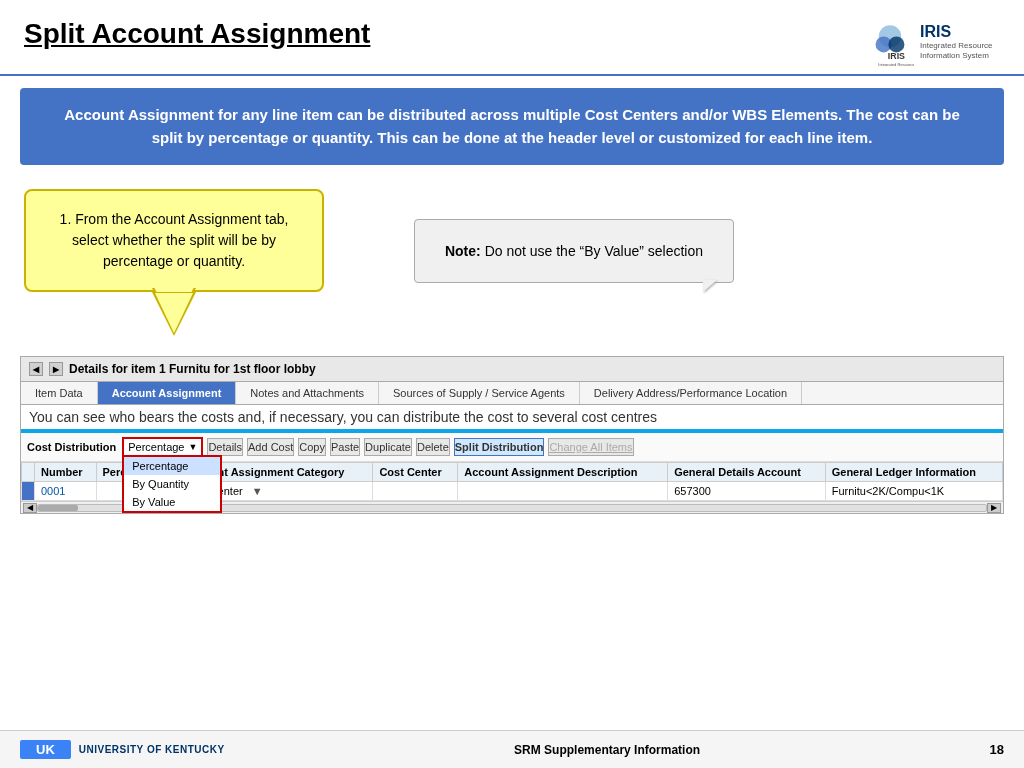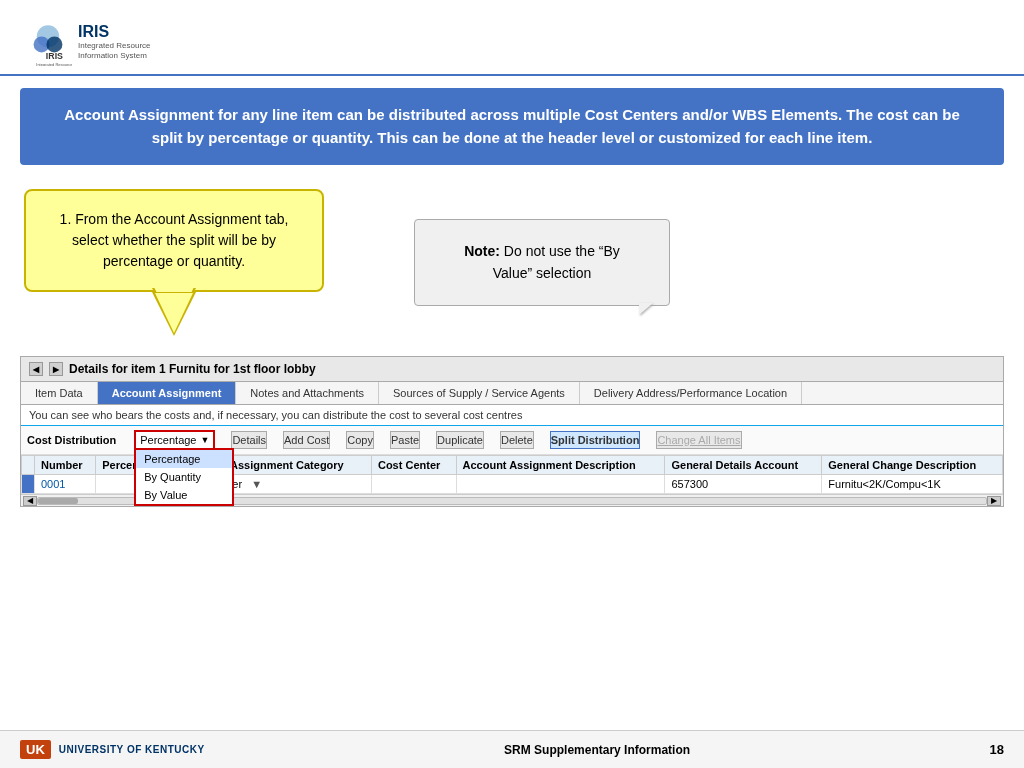--- a/index.html
+++ b/index.html
@@ -95,21 +95,21 @@
       border-top: 40px solid #ffff99;
       z-index: 1;
     }
 
     
     .note-box {
       background: #f0f0f0;
       border: 1px solid #aaa;
       border-radius: 4px;
       padding: 20px 28px;
-      width: 256px;
+      width: 320px;
       text-align: center;
       font-size: 14px;
       color: #000;
       line-height: 1.6;
       margin-top: 20px;
       position: relative;
     }
     .note-box::after {
       content: '';
       position: absolute;
@@ -162,28 +162,28 @@
       cursor: pointer;
       color: #333;
     }
     .sap-tab.active {
       background: #4472c4;
       color: #fff;
       font-weight: bold;
     }
     .sap-info-bar {
       padding: 4px 8px;
-      font-size: 11px;
+      font-size: 14px;
       color: #333;
-      border-bottom: 1px solid #0ea5e9;
+      border-bottom: 4px solid #0ea5e9;
     }
     .sap-toolbar {
       display: flex;
       align-items: center;
-      gap: 16px;
+      gap: 4px;
       padding: 4px 6px;
       border-bottom: 1px solid #ddd;
       background: #fafafa;
     }
     .sap-label {
       font-size: 11px;
       font-weight: bold;
       margin-right: 2px;
     }
     .sap-dropdown {
@@ -300,25 +300,25 @@
       align-items: center;
       justify-content: space-between;
       padding: 0 20px;
     }
     .footer-left {
       display: flex;
       align-items: center;
       gap: 8px;
     }
     .uk-logo {
-      background: #c2410c;
+      background: #3b82f6;
       color: #fff;
       font-weight: bold;
       font-size: 13px;
-      padding: 2px 6px;
+      padding: 2px 16px;
       border-radius: 2px;
     }
     .uk-text {
       font-size: 10px;
       font-weight: bold;
       color: #003366;
       text-transform: uppercase;
       letter-spacing: 0.5px;
     }
     .footer-center {
@@ -329,20 +329,21 @@
     .footer-page {
       font-size: 13px;
       font-weight: bold;
       color: #000;
     }
   </style>
 </head>
 <body>
 
 <div class="header">
+  <h1 class="page-title">Split Account Assignment</h1>
   <div class="logo-area">
     <svg class="logo-icon" viewBox="0 0 60 50" xmlns="http://www.w3.org/2000/svg">
       <circle cx="30" cy="18" r="14" fill="#7ab0d8" opacity="0.7"></circle>
       <circle cx="22" cy="28" r="10" fill="#4472c4" opacity="0.8"></circle>
       <circle cx="38" cy="28" r="10" fill="#003366" opacity="0.8"></circle>
       <text x="38" y="46" font-size="11" font-weight="bold" fill="#333" text-anchor="middle">IRIS</text>
       <text x="38" y="55" font-size="5" fill="#555" text-anchor="middle">Integrated Resource</text>
       <text x="38" y="62" font-size="5" fill="#555" text-anchor="middle">Information System</text>
     </svg>
     <div style="display:flex;flex-direction:column;justify-content:center;">
@@ -418,21 +419,21 @@
     <table class="sap-table">
       <thead>
         <tr>
           <th></th>
           <th>Number</th>
           <th>Percentage</th>
           <th>Account Assignment Category</th>
           <th>Cost Center</th>
           <th>Account Assignment Description</th>
           <th>General Details Account</th>
-          <th>General Change Description</th>
+          <th>General Ledger Information</th>
         </tr>
       </thead>
       <tbody>
         <tr>
           <td class="blue-marker"></td>
           <td><a href="#">0001</a></td>
           <td></td>
           <td>
             <span>Cost Center</span>
             <span style="margin-left:6px;color:#555;">▼</span>

